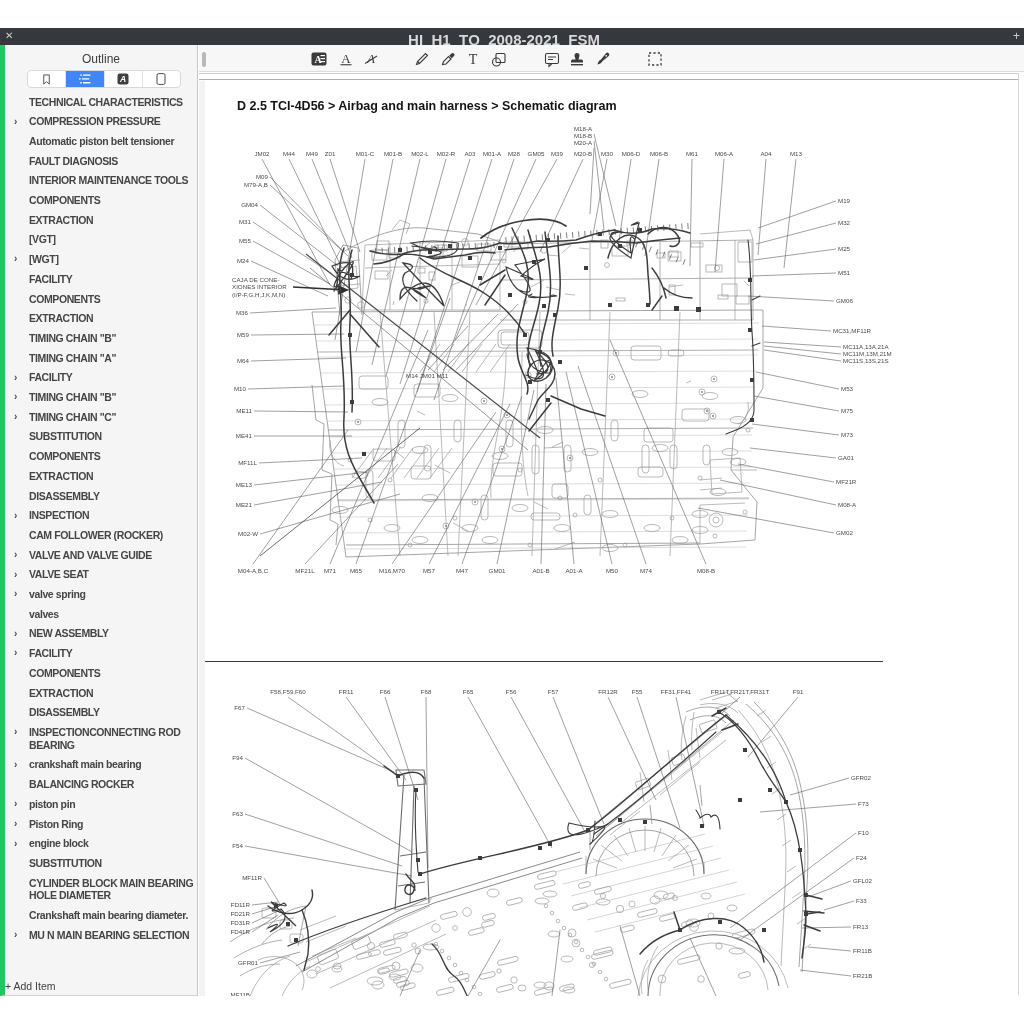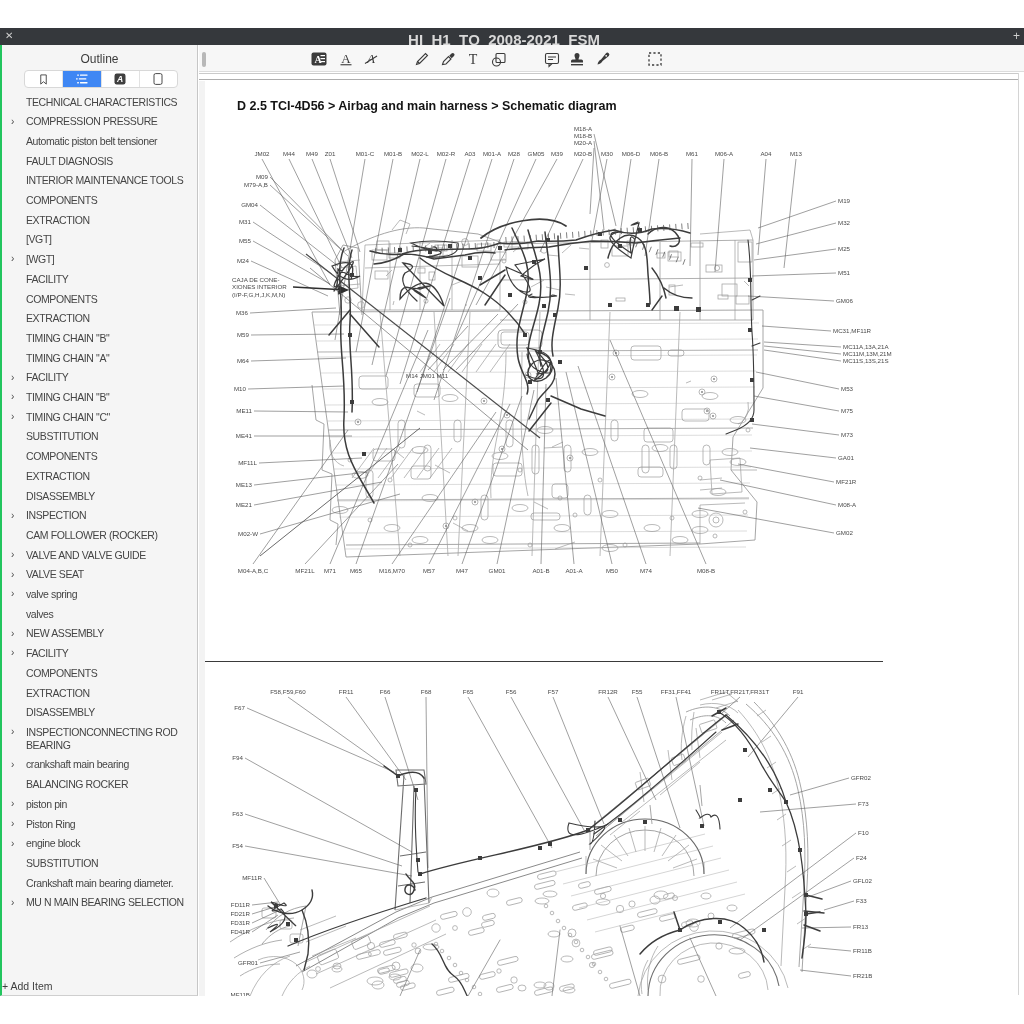--- a/index.html
+++ b/index.html
@@ -1,27 +1,27 @@
 <!DOCTYPE html>
 <html><head><meta charset="utf-8"><style>
 * { margin:0; padding:0; box-sizing:border-box; }
 html,body { width:1024px; height:1024px; background:#fff; font-family:"Liberation Sans",sans-serif; }
 #app { position:relative; width:1024px; height:1024px; overflow:hidden; }
 #titlebar { position:absolute; left:0; top:28px; width:1024px; height:17px; background:#35383c; color:#d8d8d8; }
 #titlebar .x { position:absolute; left:5px; top:2px; font-size:10px; color:#cfcfcf; }
 #titlebar .plus { position:absolute; right:4px; top:1px; font-size:12px; color:#cfcfcf; }
 #titlebar .t { position:absolute; left:0; right:16px; top:3px; text-align:center; font-size:15px; font-weight:bold; letter-spacing:0px; }
-#sidebar { position:absolute; left:0; top:45px; width:198px; height:951px; background:#f5f5f5; border-right:1px solid #c6c6c6; border-left:2px solid #22c55e; border-bottom:1px solid #cfcfcf; }
+#sidebar { position:absolute; left:0; top:45px; width:198px; height:951px; background:#f5f5f5; border-right:1px solid #c6c6c6; border-left:5px solid #22c55e; border-bottom:1px solid #cfcfcf; }
 #sb-title { position:absolute; top:7px; width:100%; text-align:center; font-size:12px; color:#3c3c3c; }
 #tabs { position:absolute; left:22px; top:25px; width:154px; height:18px; display:flex; border:1px solid #d8d8d8; border-radius:4px; background:#fff; overflow:hidden; }
 #tabs .tab { flex:1; display:flex; align-items:center; justify-content:center; border-right:1px solid #e2e2e2; }
 #tabs .tab:last-child { border-right:none; }
 #tabs .sel { background:#3f87f4; }
 #list { position:absolute; left:0; top:47px; width:196px; }
-.it { position:relative; padding:3.5px 2px 3.5px 24px; font-size:10.5px; letter-spacing:-0.4px; line-height:12.7px; color:#454545; white-space:nowrap; }
+.it { position:relative; padding:3.5px 2px 3.5px 24px; font-size:10.5px; letter-spacing:-0.4px; line-height:12.7px; color:#454545; white-space:nowrap;font-weight:bold; }
 .chev { position:absolute; left:9px; top:3.8px; color:#4a4a4a; font-size:10px; letter-spacing:0; }
 #additem { position:absolute; bottom:3.5px; width:100%; text-align:left; font-size:10.5px; color:#3f3f3f; }
 #toolbar { position:absolute; left:199px; top:45px; width:825px; height:27px; background:#f7f7f7; border-bottom:1px solid #dcdcdc; }
 .tbi { position:absolute; top:5px; }
 #scrollnub { position:absolute; left:3px; top:7px; width:4px; height:15px; background:#b8b8b8; border-radius:2px; }
 #pagetop { position:absolute; left:199px; top:73px; width:819px; height:7px; background:#fff; border-top:1px solid #cacaca; border-bottom:1px solid #adadad; }
 #rightline { position:absolute; left:1018px; top:73px; width:1px; height:922px; background:#d4d4d4; }
 #leftgutter { position:absolute; left:199px; top:81px; width:6px; height:915px; background:#f3f3f3; }
 h1.h { position:absolute; font-size:12.5px; font-weight:bold; color:#141414; white-space:nowrap;padding-left:27px; }
 #h1a { left:210px; top:99px; }
@@ -971,17 +971,18 @@
 <div class="it">COMPONENTS</div>
 <div class="it">EXTRACTION</div>
 <div class="it">DISASSEMBLY</div>
 <div class="it"><span class="chev">›</span>INSPECTIONCONNECTING ROD<br>BEARING</div>
 <div class="it"><span class="chev">›</span>crankshaft main bearing</div>
 <div class="it">BALANCING ROCKER</div>
 <div class="it"><span class="chev">›</span>piston pin</div>
 <div class="it"><span class="chev">›</span>Piston Ring</div>
 <div class="it"><span class="chev">›</span>engine block</div>
 <div class="it">SUBSTITUTION</div>
+<div class="it">CYLINDER BLOCK MAIN BEARING<br>HOLE DIAMETER</div>
 <div class="it">Crankshaft main bearing diameter.</div>
 <div class="it"><span class="chev">›</span>MU N MAIN BEARING SELECTION</div>
       </div>
     <div id="additem">+ Add Item</div>
   </div>
 </div>
 </body></html>

